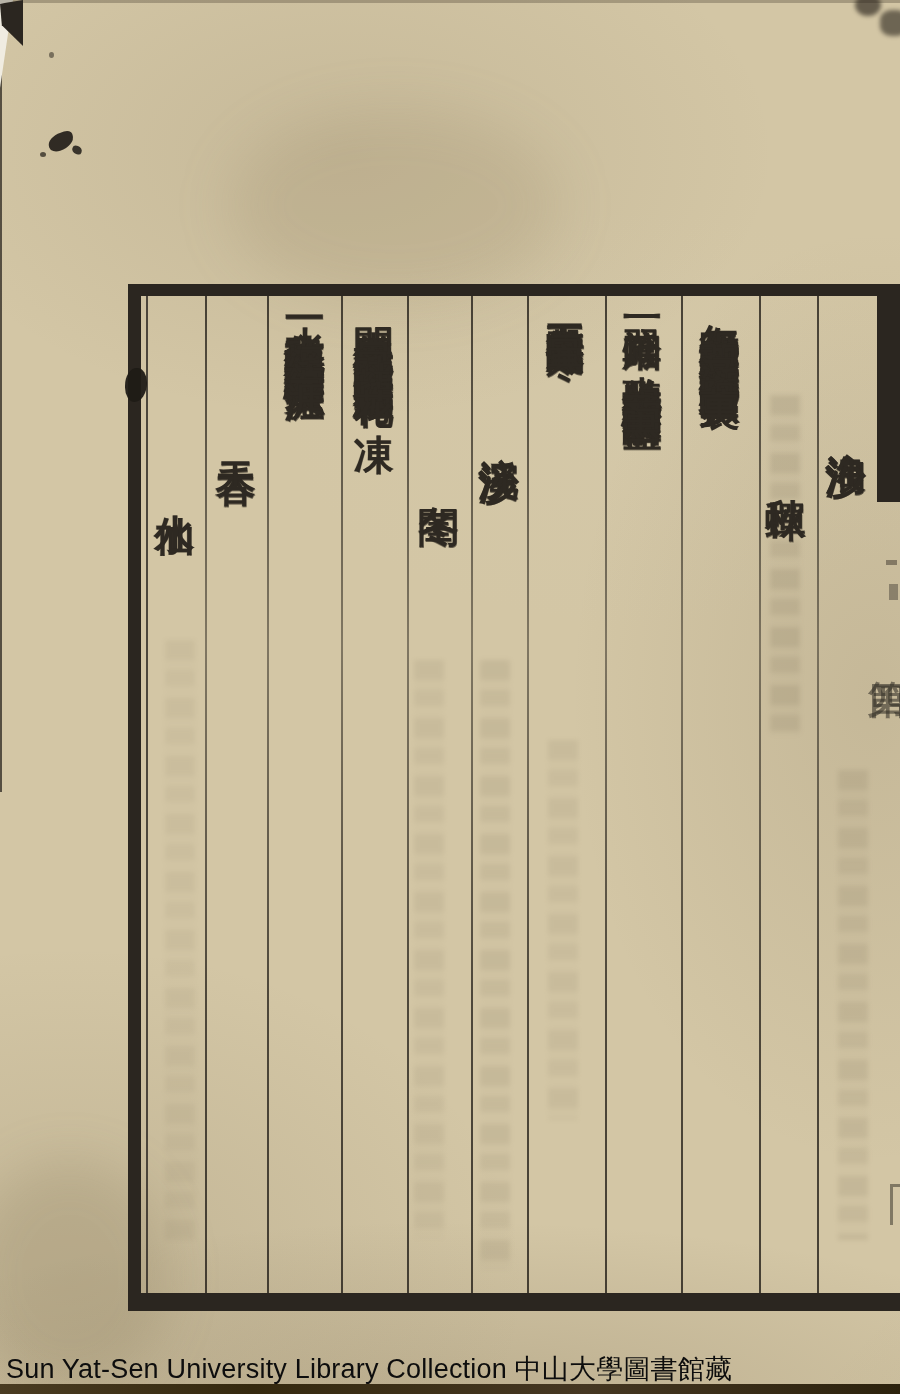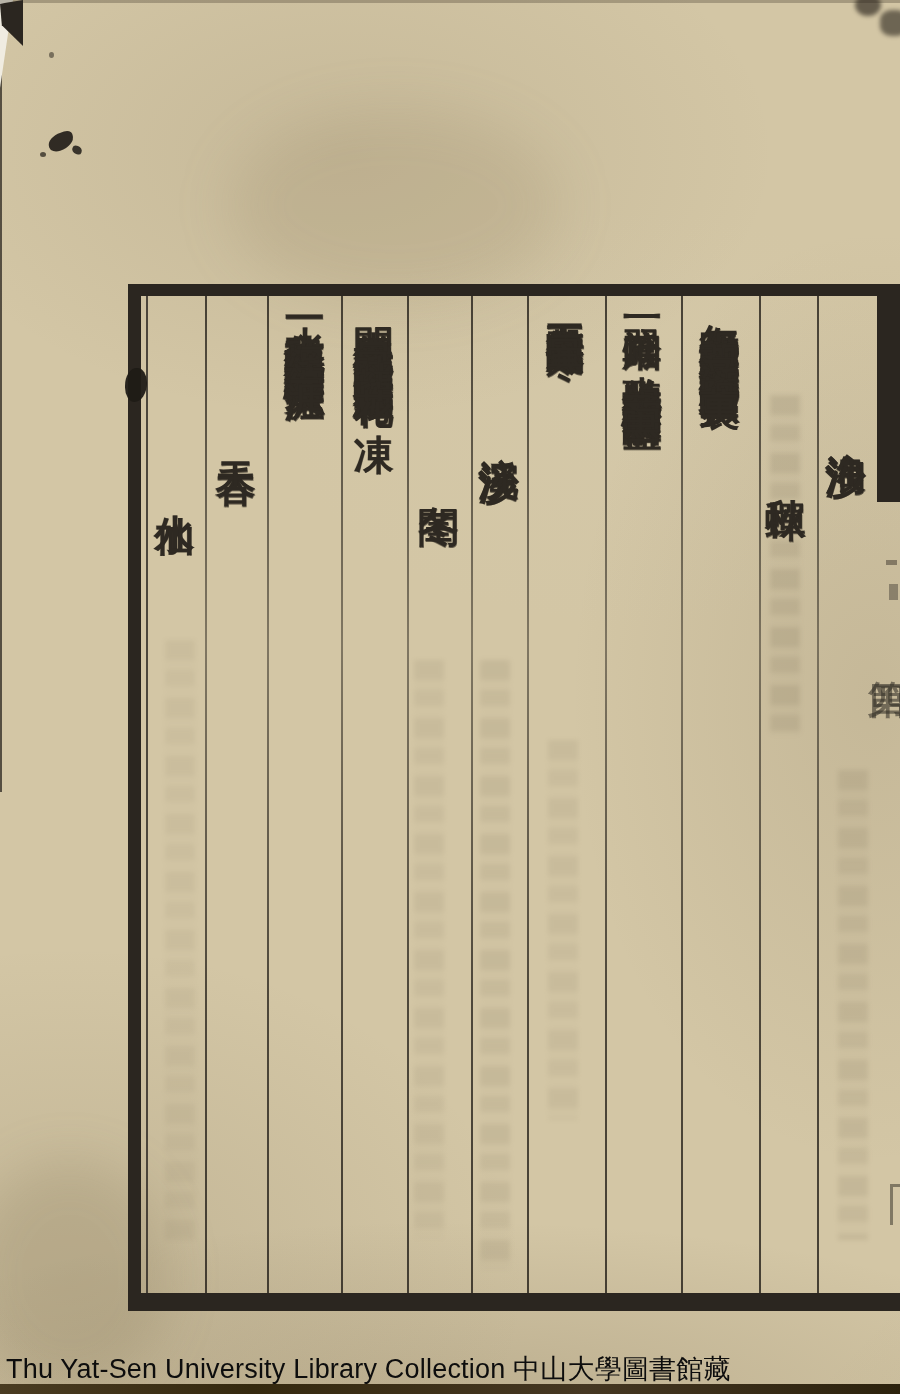--- a/index.html
+++ b/index.html
@@ -131,14 +131,14 @@
 <div class="edge-mark" style="left:886px;top:560px;width:11px;height:5px;background:rgba(46,41,34,.45);"></div>
 <div class="edge-mark" style="left:889px;top:584px;width:9px;height:16px;background:rgba(46,41,34,.4);"></div>
 <div class="edge-mark" style="left:890px;top:1184px;width:10px;height:38px;border-left:3px solid rgba(46,41,34,.5);border-top:3px solid rgba(46,41,34,.5);"></div>
 
 <div class="blot" style="left:48px;top:133px;width:26px;height:17px;border-radius:65% 30% 70% 40%;transform:rotate(-18deg);opacity:.9;"></div>
 <div class="blot" style="left:72px;top:146px;width:10px;height:8px;border-radius:50% 60% 40% 60%;transform:rotate(20deg);opacity:.85;"></div>
 <div class="blot" style="left:40px;top:152px;width:6px;height:5px;border-radius:50%;opacity:.7;"></div>
 <div class="blot" style="left:49px;top:52px;width:5px;height:6px;border-radius:50%;opacity:.5;"></div>
 <div class="blot" style="left:125px;top:368px;width:22px;height:34px;border-radius:55% 45% 60% 45%;opacity:.95;"></div>
 
-<div class="watermark">Thu Yat-Sen University Library Collection 中山大學圖書館藏</div>
+<div class="watermark">Sun Yat-Sen University Library Collection 中山大學圖書館藏</div>
 <div class="bottom-edge"></div>
 
 </body></html>

